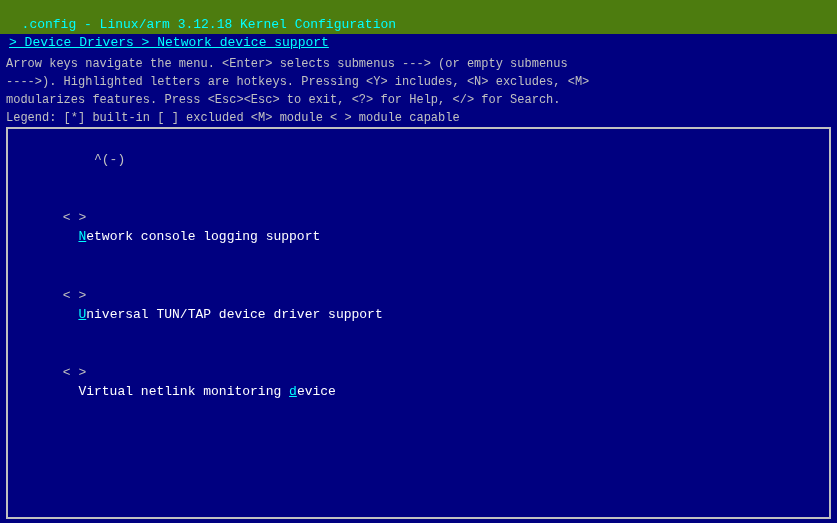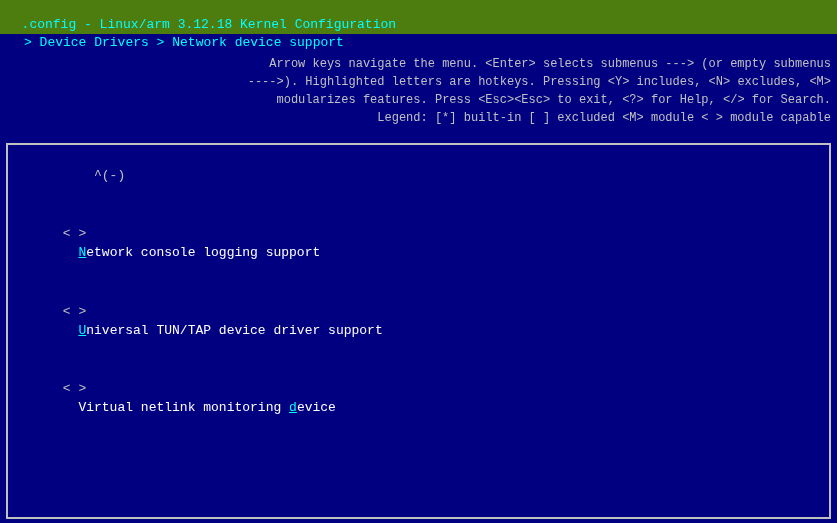--- a/index.html
+++ b/index.html
@@ -23,22 +23,23 @@
       background-color: #4d7c0f;
       color: #00ffff;
       padding: 2px 6px;
       font-size: 13px;
       white-space: pre;
     }
 
     .breadcrumb-bar {
       background-color: #000080;
       color: #00ffff;
-      padding: 1px 24px;
+      padding: 1px 9px;
       font-size: 13px;
+      text-decoration: underline;
     }
 
     .main-container {
       background-color: #000080;
       flex: 1;
       display: flex;
       flex-direction: column;
       padding: 4px 6px;
     }
 
@@ -47,22 +48,21 @@
       text-align: center;
       margin-bottom: 4px;
       font-size: 13px;
     }
 
     .help-text {
       color: #c0c0c0;
       background-color: #000080;
       font-size: 12px;
       line-height: 1.5;
-      margin-bottom: 16px;
-      text-align: right;
+      margin-bottom: 0;
     }
 
     .menu-box {
       border: 2px solid #c0c0c0;
       background-color: #000080;
       flex: 1;
       overflow: hidden;
       position: relative;
       padding: 2px 0;
     }

